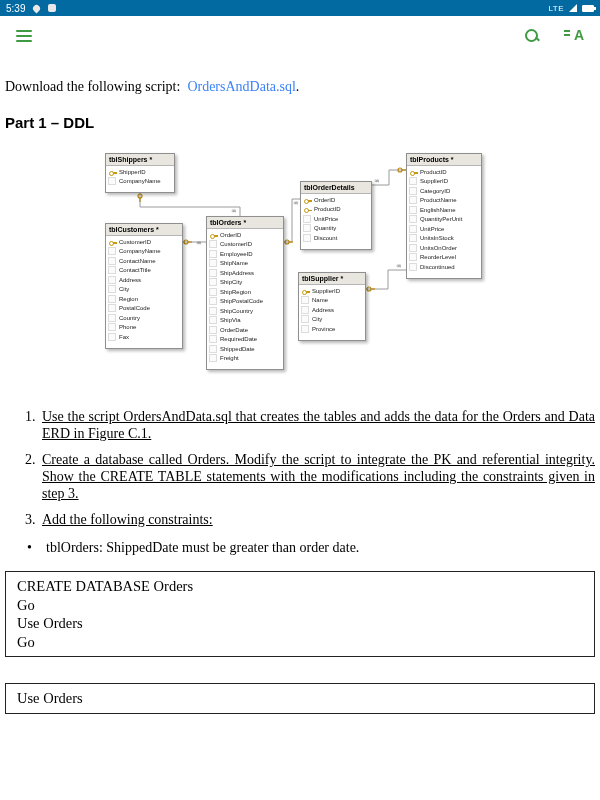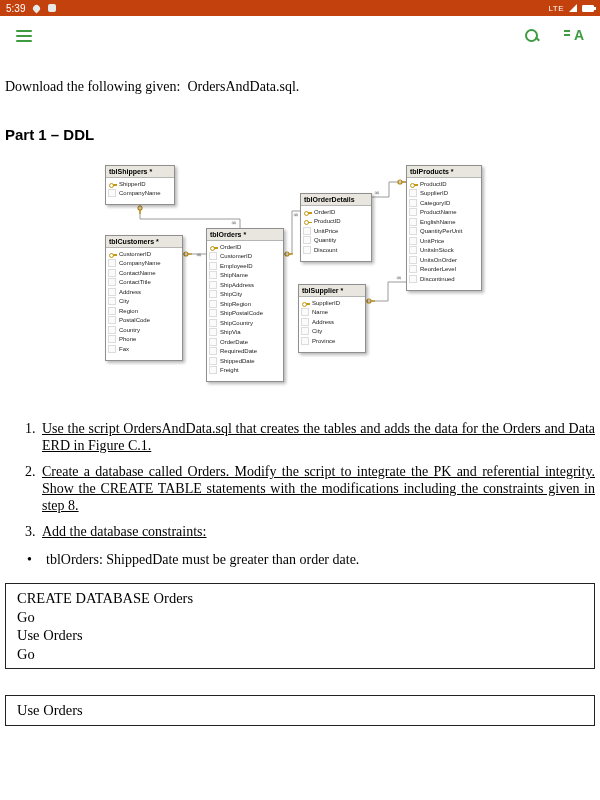--- a/index.html
+++ b/index.html
@@ -1,20 +1,20 @@
 <!DOCTYPE html>
 <html><head>
 <meta charset="utf-8">
 <style>
   * { margin:0; padding:0; box-sizing:border-box; }
   html,body { width:600px; height:800px; overflow:hidden; background:#fff;
               font-family:"Liberation Serif", serif; color:#000; }
 
   
-  .status-bar { height:16px; background:#c2410c; color:#fff; display:flex; align-items:center;
+  .status-bar { height:16px; background:#0369a1; color:#fff; display:flex; align-items:center;
                 padding:0 6px; font-family:"Liberation Sans", sans-serif; font-size:10px; }
   .sb-left { display:flex; align-items:center; gap:8px; }
   .sb-right { margin-left:auto; display:flex; align-items:center; gap:5px;text-align:center; }
   .pin-ic { width:7px; height:7px; background:#e8e8e8; border-radius:50% 50% 50% 0;
             transform:rotate(-45deg); }
   .app-ic { width:8px; height:8px; background:#e8e8e8; border-radius:2px; }
   .lte { font-size:8px; letter-spacing:.5px; }
   .sig-ic { width:0; height:0; border-left:8px solid transparent; border-bottom:8px solid #fff; }
   .batt-ic { width:12px; height:7px; border:1px solid #fff; border-radius:1px; background:#fff;
              position:relative; }
@@ -36,22 +36,22 @@
              font-family:"Liberation Sans", sans-serif; }
   .font-ic .bigA { position:absolute; right:0; top:0; font-size:14px; line-height:17px;
                    font-weight:bold; color:#3e9b41; }
   .font-ic::before { content:''; position:absolute; left:0; top:3px; width:6px; height:2px;
                      background:#3e9b41; box-shadow:0 4px 0 #3e9b41; }
 
   
   .content { padding:0 5px; }
   .intro { margin-top:23px; font-size:14px; line-height:17px; }
   .keep-ws { white-space:pre-wrap; }
-  .sql-link { color:#000000; text-decoration:none; cursor:pointer; }
-  .part-heading { margin-top:31px; font-family:"Liberation Sans", sans-serif;
+  .sql-link { color:#3b82f6; text-decoration:none; cursor:pointer; }
+  .part-heading { margin-top:19px; font-family:"Liberation Sans", sans-serif;
                   font-weight:bold; font-size:15px; }
 
   
   .erd-wrap { position:relative; margin-top:8px; height:250px; }
   .erd-lines { position:absolute; left:0; top:0; pointer-events:none; }
   .erd-table { position:absolute; background:#fff; border:1px solid #8f8f8f;
                box-shadow:2px 2px 3px rgba(0,0,0,.28);
                font-family:"Liberation Sans", sans-serif; }
   .erd-header { background:#e9e6df; border-bottom:1px solid #b5b5b5; font-weight:bold;
                 font-size:7px; padding:2px 3px; white-space:nowrap; }
@@ -107,21 +107,21 @@
     <span class="search-ic"></span>
     <span class="font-ic">
         <span class="bigA">A</span>
       </span>
   </div>
 </div>
 
 <div class="content">
 
   <div class="intro">
-    <span class="keep-ws">Download the following given:  </span><a class="sql-link">OrdersAndData.sql</a><span>.</span>
+    <span class="keep-ws">Download the following script:  </span><a class="sql-link">OrdersAndData.sql</a><span>.</span>
   </div>
 
   <div class="part-heading">Part 1 – DDL</div>
 
   <div class="erd-wrap">
     <svg class="erd-lines" width="590" height="250" viewBox="0 0 590 250">
       <g stroke="#9a9a9a" stroke-width="1" fill="none">
         <path d="M135 52 V68 H235 V77"></path>
         <path d="M178 103 H201"></path>
         <path d="M279 103 H287 V60 H295"></path>
@@ -432,26 +432,26 @@
 
   <div class="instr-list">
 
       <div class="instr">
         <span class="num">1.</span>
         <span class="txt">Use the script OrdersAndData.sql that creates the tables and adds the data for the Orders and Data ERD in Figure C.1.</span>
       </div>
 
       <div class="instr">
         <span class="num">2.</span>
-        <span class="txt">Create a database called Orders. Modify the script to integrate the PK and referential integrity. Show the CREATE TABLE statements with the modifications including the constraints given in step 8.</span>
+        <span class="txt">Create a database called Orders. Modify the script to integrate the PK and referential integrity. Show the CREATE TABLE statements with the modifications including the constraints given in step 3.</span>
       </div>
 
       <div class="instr">
         <span class="num">3.</span>
-        <span class="txt">Add the database constraints:</span>
+        <span class="txt">Add the following constraints:</span>
       </div>
     </div>
 
   <div class="bullet-list">
 
 
 
 
       <div class="bullet">
         <span class="keep-ws">tblOrders: ShippedDate must be greater than order date.</span>

